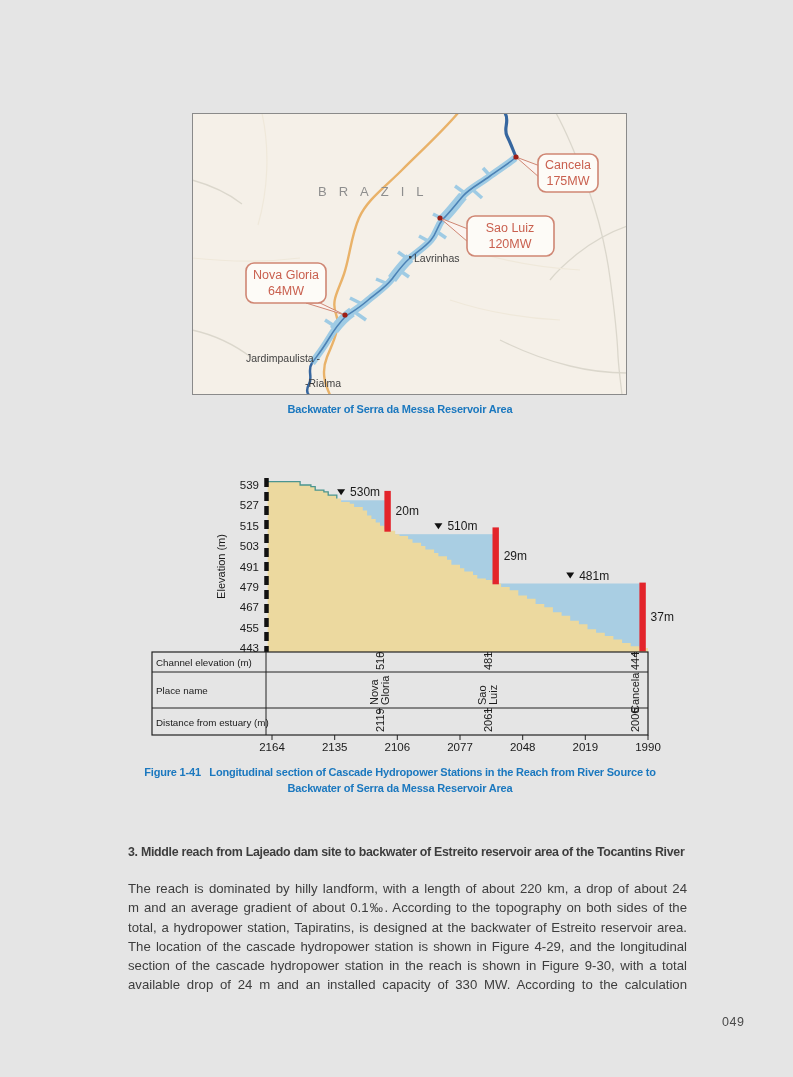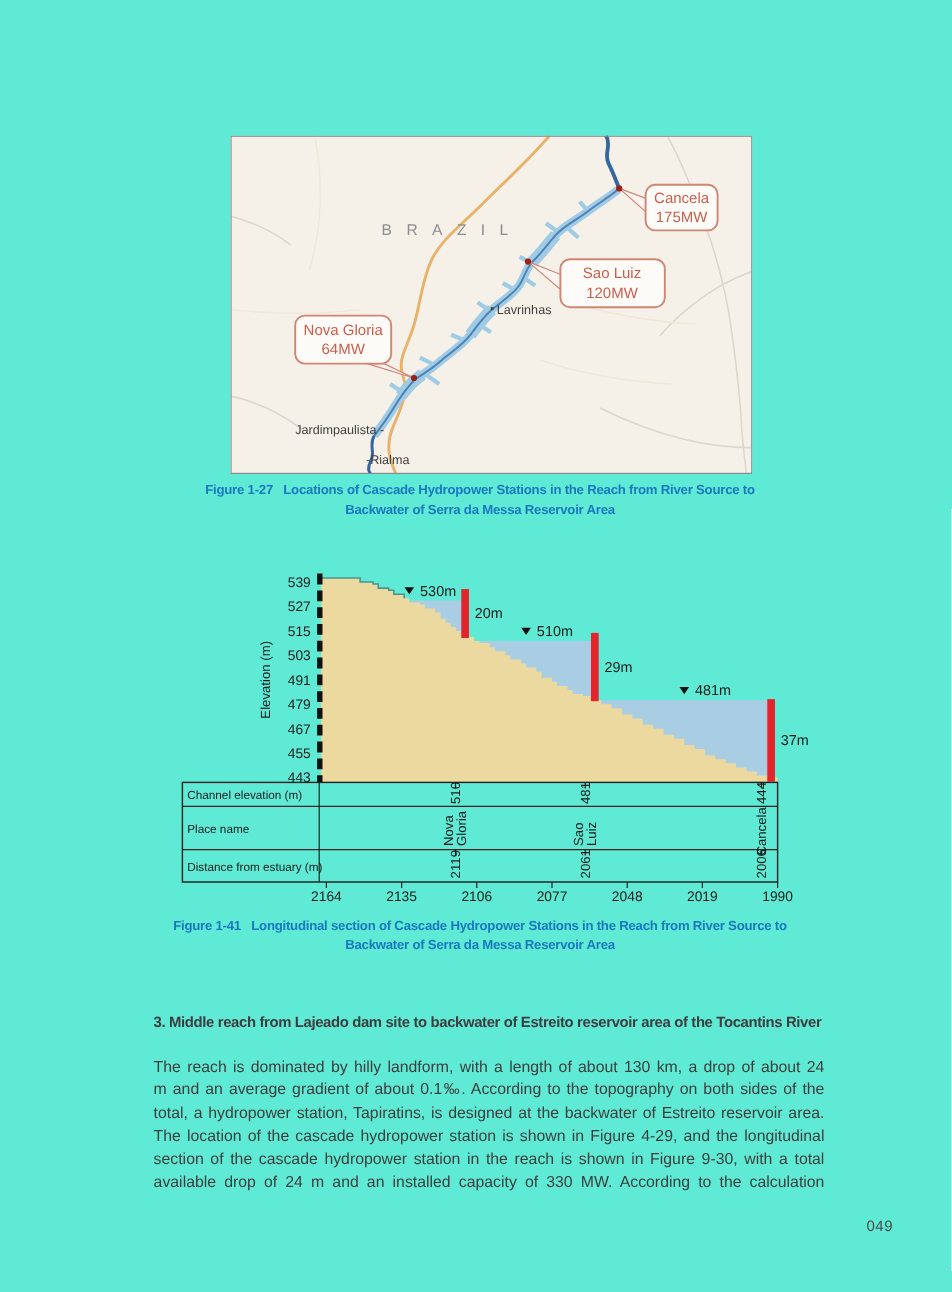--- a/index.html
+++ b/index.html
@@ -1,16 +1,16 @@
 <!DOCTYPE html>
 <html><head>
 <meta charset="utf-8">
 <style>
   html,body{margin:0;padding:0;background:#ffffff;}
-  .page{position:relative;width:793px;height:1077px;background:#5eead4;overflow:hidden;
+  .page{position:relative;width:793px;height:1077px;background:#e5e5e5;overflow:hidden;
         font-family:"Liberation Sans",sans-serif;}
   svg.map{position:absolute;left:192px;top:113px;width:435px;height:282px;}
   svg.chart{position:absolute;left:150px;top:465px;width:540px;height:295px;}
   svg text{font-family:"Liberation Sans",sans-serif;}
   .caption{position:absolute;left:60px;width:680px;text-align:center;color:#1b78bf;
            font-weight:bold;font-size:11px;line-height:16px;letter-spacing:-0.2px;}
   .caption-line{white-space:pre;}
   .cap27{top:401px;}
   .cap28{top:764px;}
   .heading{position:absolute;left:128px;top:845px;width:640px;font-size:12.4px;
@@ -109,21 +109,20 @@
 
     <text class="brazil" x="318" y="196">BRAZIL</text>
     <rect x="409" y="256" width="2.4" height="2.4" fill="#444"></rect>
     <text class="map-town" x="414" y="262">Lavrinhas</text>
     <text class="map-town" x="246" y="362">Jardimpaulista -</text>
     <text class="map-town" x="305" y="387">-Rialma</text>
     <rect x="192.5" y="113.5" width="434" height="281" fill="none" stroke="#8a8a8a" stroke-width="1"></rect>
   </svg>
 
   <div class="caption cap27">
-    <div class="caption-line">Figure 1-27   Locations of Cascade Hydropower Stations in the Reach from River Source to</div>
     <div class="caption-line">Backwater of Serra da Messa Reservoir Area</div>
   </div>
 
   <svg id="chart-svg" class="chart" viewBox="150 465 540 295">
       <rect x="306.6" y="500.3" width="81" height="151.7" fill="#a9cee3"></rect>
       <rect x="387.6" y="534.2" width="108.1" height="117.8" fill="#a9cee3"></rect>
       <rect x="495.7" y="583.5" width="146.9" height="68.5" fill="#a9cee3"></rect>
       <path d="M 267.7 481.6 L 295.8 481.6 L 295.8 481.6 L 300.1 481.6 L 300.1 485 L 310.9 485 L 310.9 486.7 L 315.2 486.7 L 315.2 490.1 L 323.9 490.1 L 323.9 491.8 L 328.2 491.8 L 328.2 495.2 L 336.8 495.2 L 336.8 498.6 L 341.1 498.6 L 341.1 502 L 349.8 502 L 349.8 503.7 L 354.1 503.7 L 354.1 507.1 L 362.8 507.1 L 362.8 510.5 L 367.1 510.5 L 367.1 515.6 L 371.4 515.6 L 371.4 519 L 375.7 519 L 375.7 522.4 L 380 522.4 L 380 525.8 L 384.4 525.8 L 384.4 529.1 L 388.7 529.1 L 388.7 530.8 L 395.2 530.8 L 395.2 534.2 L 399.5 534.2 L 399.5 535.9 L 408.1 535.9 L 408.1 539.3 L 412.5 539.3 L 412.5 542.7 L 421.1 542.7 L 421.1 546.1 L 425.4 546.1 L 425.4 549.5 L 434.1 549.5 L 434.1 552.9 L 438.4 552.9 L 438.4 556.3 L 447 556.3 L 447 559.7 L 451.4 559.7 L 451.4 564.8 L 460 564.8 L 460 568.2 L 464.3 568.2 L 464.3 571.6 L 473 571.6 L 473 575 L 477.3 575 L 477.3 578.4 L 485.9 578.4 L 485.9 580.1 L 492.4 580.1 L 492.4 583.5 L 501.1 583.5 L 501.1 586.9 L 509.7 586.9 L 509.7 590.3 L 518.3 590.3 L 518.3 595.4 L 527 595.4 L 527 598.8 L 535.6 598.8 L 535.6 603.9 L 544.3 603.9 L 544.3 607.3 L 552.9 607.3 L 552.9 612.3 L 561.6 612.3 L 561.6 615.7 L 570.2 615.7 L 570.2 620.8 L 578.9 620.8 L 578.9 624.2 L 587.5 624.2 L 587.5 629.3 L 596.1 629.3 L 596.1 632.7 L 604.8 632.7 L 604.8 636.1 L 613.4 636.1 L 613.4 639.5 L 622.1 639.5 L 622.1 642.9 L 630.7 642.9 L 630.7 646.3 L 639.4 646.3 L 639.4 648 L 648 648 L 648 649.7 L 648 652 L 267.7 652 Z" fill="#ecd99f"></path>
       <path d="M 267.7 481.6 L 295.8 481.6 L 295.8 481.6 L 300.1 481.6 L 300.1 485 L 310.9 485 L 310.9 486.7 L 315.2 486.7 L 315.2 490.1 L 323.9 490.1 L 323.9 491.8 L 328.2 491.8 L 328.2 495.2 L 336.8 495.2 L 336.8 498.6" fill="none" stroke="#4a9590" stroke-width="1.3"></path>
       <rect x="384.4" y="490.9" width="6.4" height="40.8" fill="#e3242b"></rect>
@@ -189,21 +188,21 @@
       <text x="648" y="751" font-size="11.5" text-anchor="middle" fill="#1a1a1a">1990</text>
     </svg>
 
   <div class="caption cap28">
     <div class="caption-line">Figure 1-41   Longitudinal section of Cascade Hydropower Stations in the Reach from River Source to</div>
     <div class="caption-line">Backwater of Serra da Messa Reservoir Area</div>
   </div>
 
   <div class="heading">3. Middle reach from Lajeado dam site to backwater of Estreito reservoir area of the Tocantins River</div>
   <div class="para">
-    <div class="jline">The reach is dominated by hilly landform, with a length of about 130 km, a drop of about 24</div>
+    <div class="jline">The reach is dominated by hilly landform, with a length of about 220 km, a drop of about 24</div>
     <div class="jline">m and an average gradient of about 0.1‰. According to the topography on both sides of the</div>
     <div class="jline">total, a hydropower station, Tapiratins, is designed at the backwater of Estreito reservoir area.</div>
     <div class="jline">The location of the cascade hydropower station is shown in Figure 4-29, and the longitudinal</div>
     <div class="jline">section of the cascade hydropower station in the reach is shown in Figure 9-30, with a total</div>
     <div class="jline">available drop of 24 m and an installed capacity of 330 MW. According to the calculation</div>
   </div>
 
   <div class="page-number">049</div>
 </div>
 

